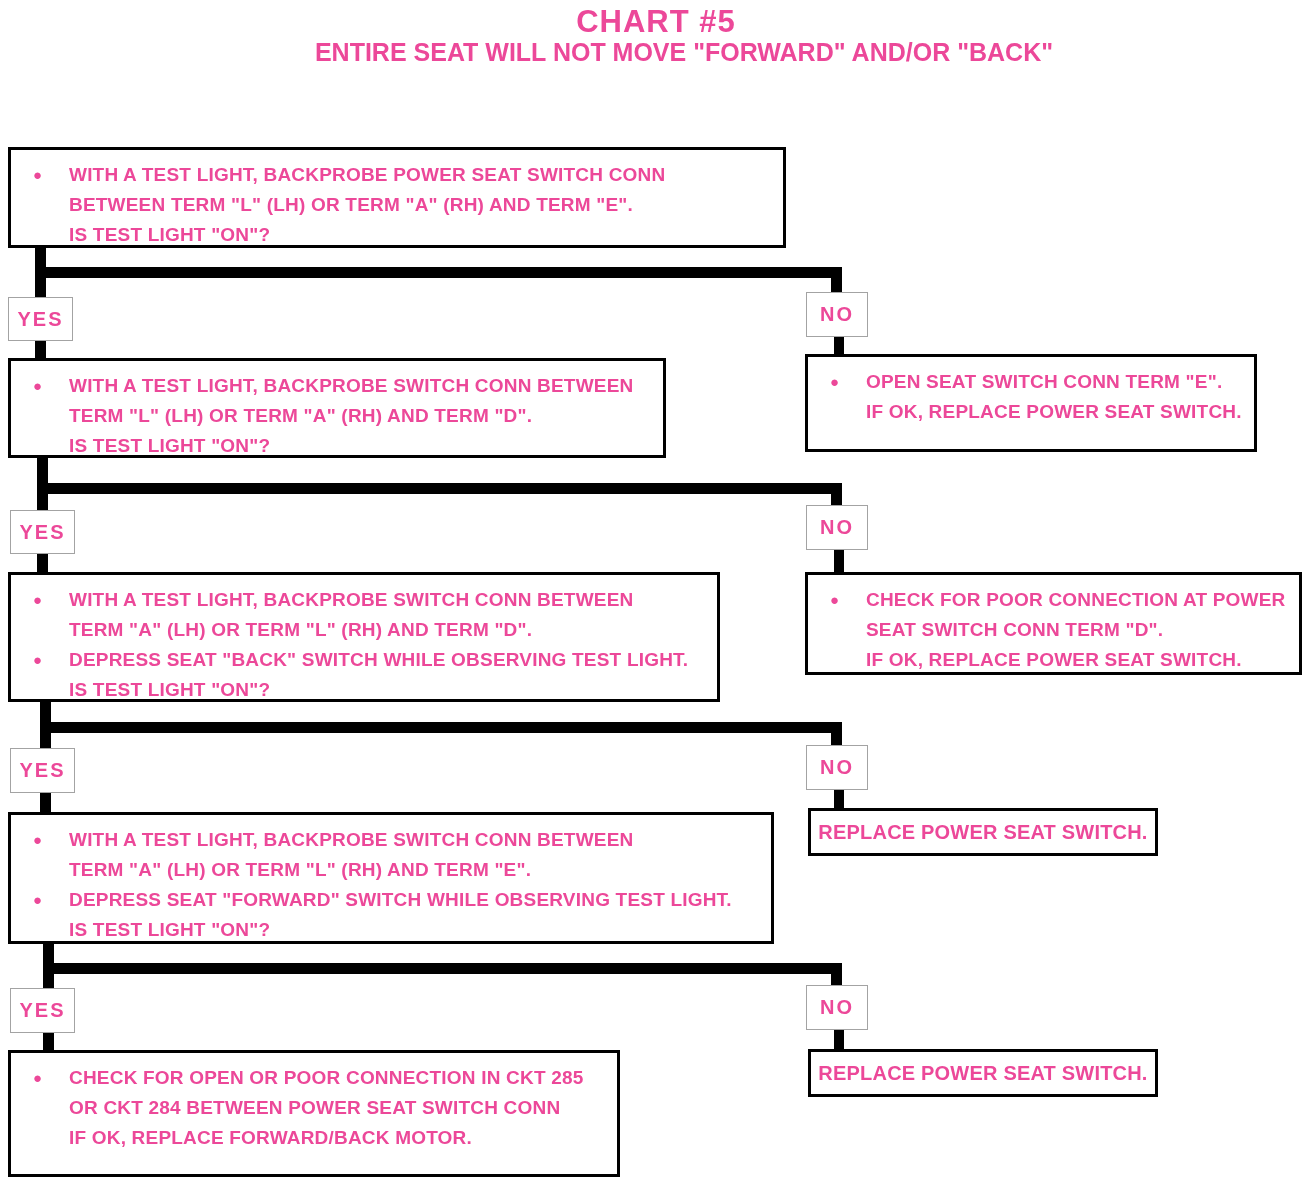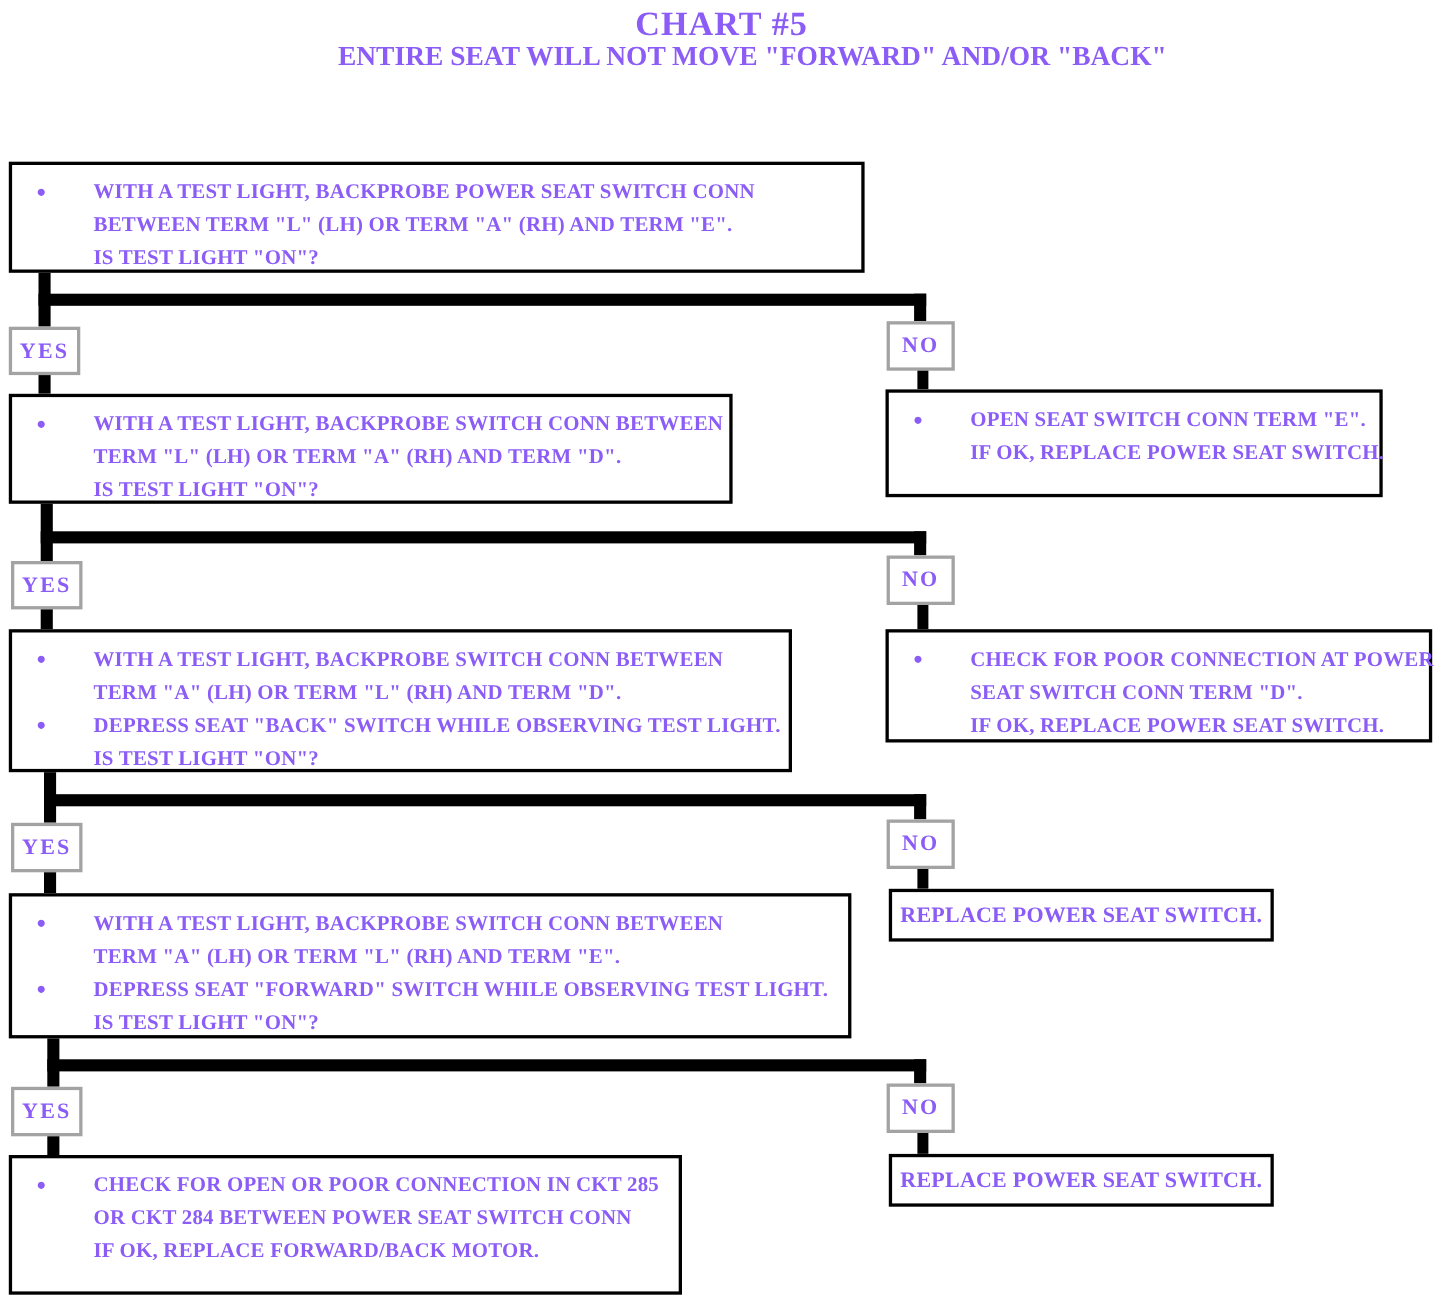--- a/index.html
+++ b/index.html
@@ -1,21 +1,21 @@
 <!DOCTYPE html>
 <html><head>
 <meta charset="utf-8">
 <style>
   html,body{margin:0;padding:0;background:#fff;}
   #canvas{
     position:relative;
     width:1312px;height:1188px;
     background:#fff;
-    font-family:Liberation Serif, serif;
-    color:#8b5cf6;
+    font-family:Liberation Sans, sans-serif;
+    color:#ec4899;
     overflow:hidden;
   }
   .title{
     position:absolute;left:0;top:4px;width:1312px;
     text-align:center;font-size:31px;font-weight:700;letter-spacing:1px;
   }
   .subtitle{
     position:absolute;left:0;top:38px;width:1312px;
     text-align:center;font-size:25px;font-weight:700;letter-spacing:0px;padding-left:28px;
   }
@@ -28,24 +28,24 @@
     font-size:19px;
   }
   .qpad{padding:10px 6px 0 18px;}
   .item{display:flex;align-items:flex-start;}
   .bullet{
     width:36px;flex:0 0 36px;
     font-size:15px;line-height:30px;
     text-align:left;padding-left:4px;
   }
   .itext{flex:1;}
-  .tline{line-height:30px;white-space:nowrap;letter-spacing:0.2px;margin-left:16px;}
+  .tline{line-height:30px;white-space:nowrap;letter-spacing:0.2px;}
   .tag{
     position:absolute;
-    border:3px solid #a3a3a3;
+    border:1px solid #a3a3a3;
     background:#fff;box-sizing:border-box;
     display:flex;align-items:center;justify-content:center;
     font-weight:700;font-size:20px;letter-spacing:2px;
   }
   .endbox{
     display:flex;align-items:center;justify-content:center;
     font-size:20px;letter-spacing:0.2px;white-space:nowrap;
   }
   .conn{position:absolute;background:#000;}
 </style>

